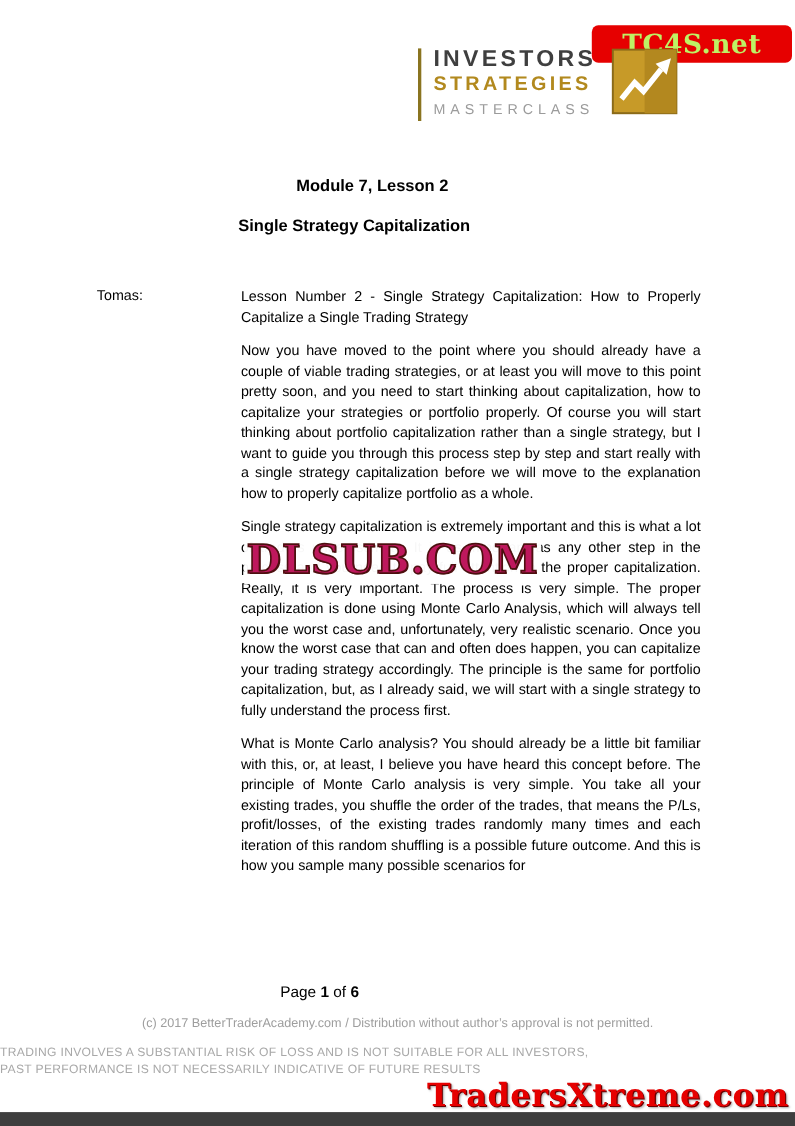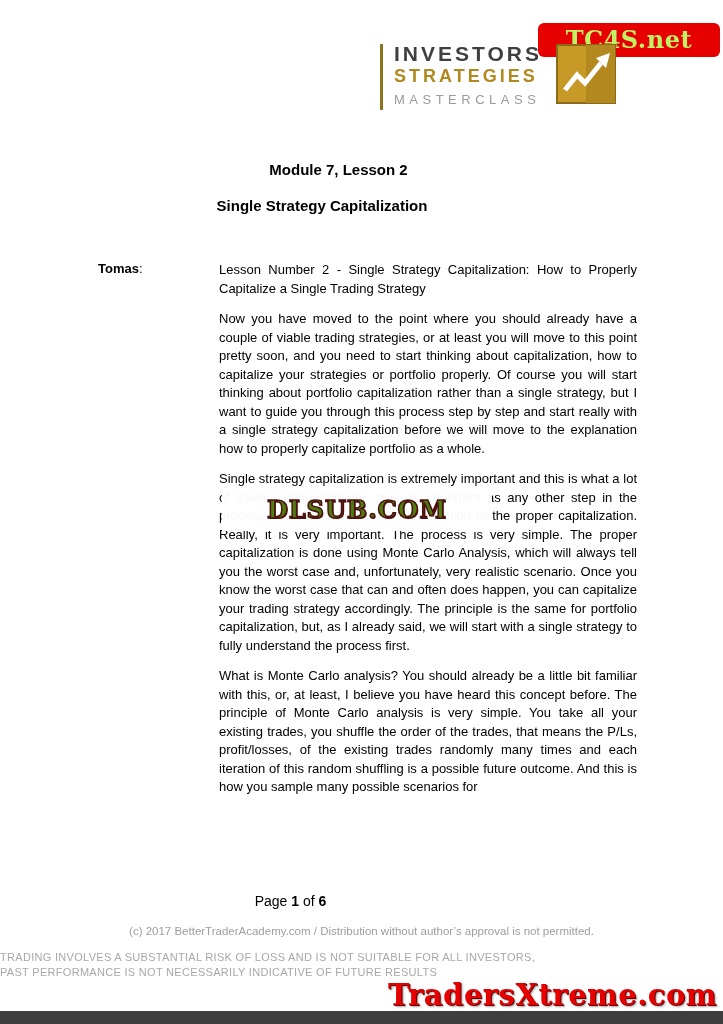--- a/index.html
+++ b/index.html
@@ -33,36 +33,36 @@
   .logo-icon{width:60px;height:60px;margin-top:4px;}
 
   
   .doc-title{position:absolute;left:0;top:161px;width:677px;text-align:center;
     font-weight:bold;font-size:15px;color:#000;}
   .doc-subtitle{position:absolute;left:0;top:197px;width:644px;text-align:center;
     font-weight:bold;font-size:15px;color:#000;}
 
   
   .speaker{position:absolute;left:88px;top:261px;font-size:13px;color:#000;}
-  .speaker .name{font-weight:bold;margin-left:10px;}
+  .speaker .name{font-weight:normal;}
   .body-col{position:absolute;left:219px;top:261px;width:418px;}
   .body-col p{
     margin:0 0 12px 0;
     font-size:13px;line-height:18.5px;color:#000;
     text-align:justify;
   }
 
   
   .dlsub{
     position:absolute;left:222px;top:487px;width:270px;height:44px;
     background:rgba(255,255,255,0.97);
     display:flex;align-items:center;justify-content:center;
     font-family:"DejaVu Serif", serif;
-    font-weight:bold;font-size:24px;letter-spacing:1px;
-    color:#4d7c0f;
+    font-weight:bold;font-size:36px;letter-spacing:1px;
+    color:#be185d;
     -webkit-text-stroke:1.5px #4d0f0f;
     text-shadow:1px 1px 0 #4d0f0f;
   }
 
   
   .page-num{position:absolute;left:0;top:893px;width:581px;text-align:center;
     font-size:14px;color:#000;}
   .page-num .b{font-weight:bold;}
   .copyright{position:absolute;left:0;top:925px;width:723px;text-align:center;
     font-size:11.5px;color:#9e9e9e;}

